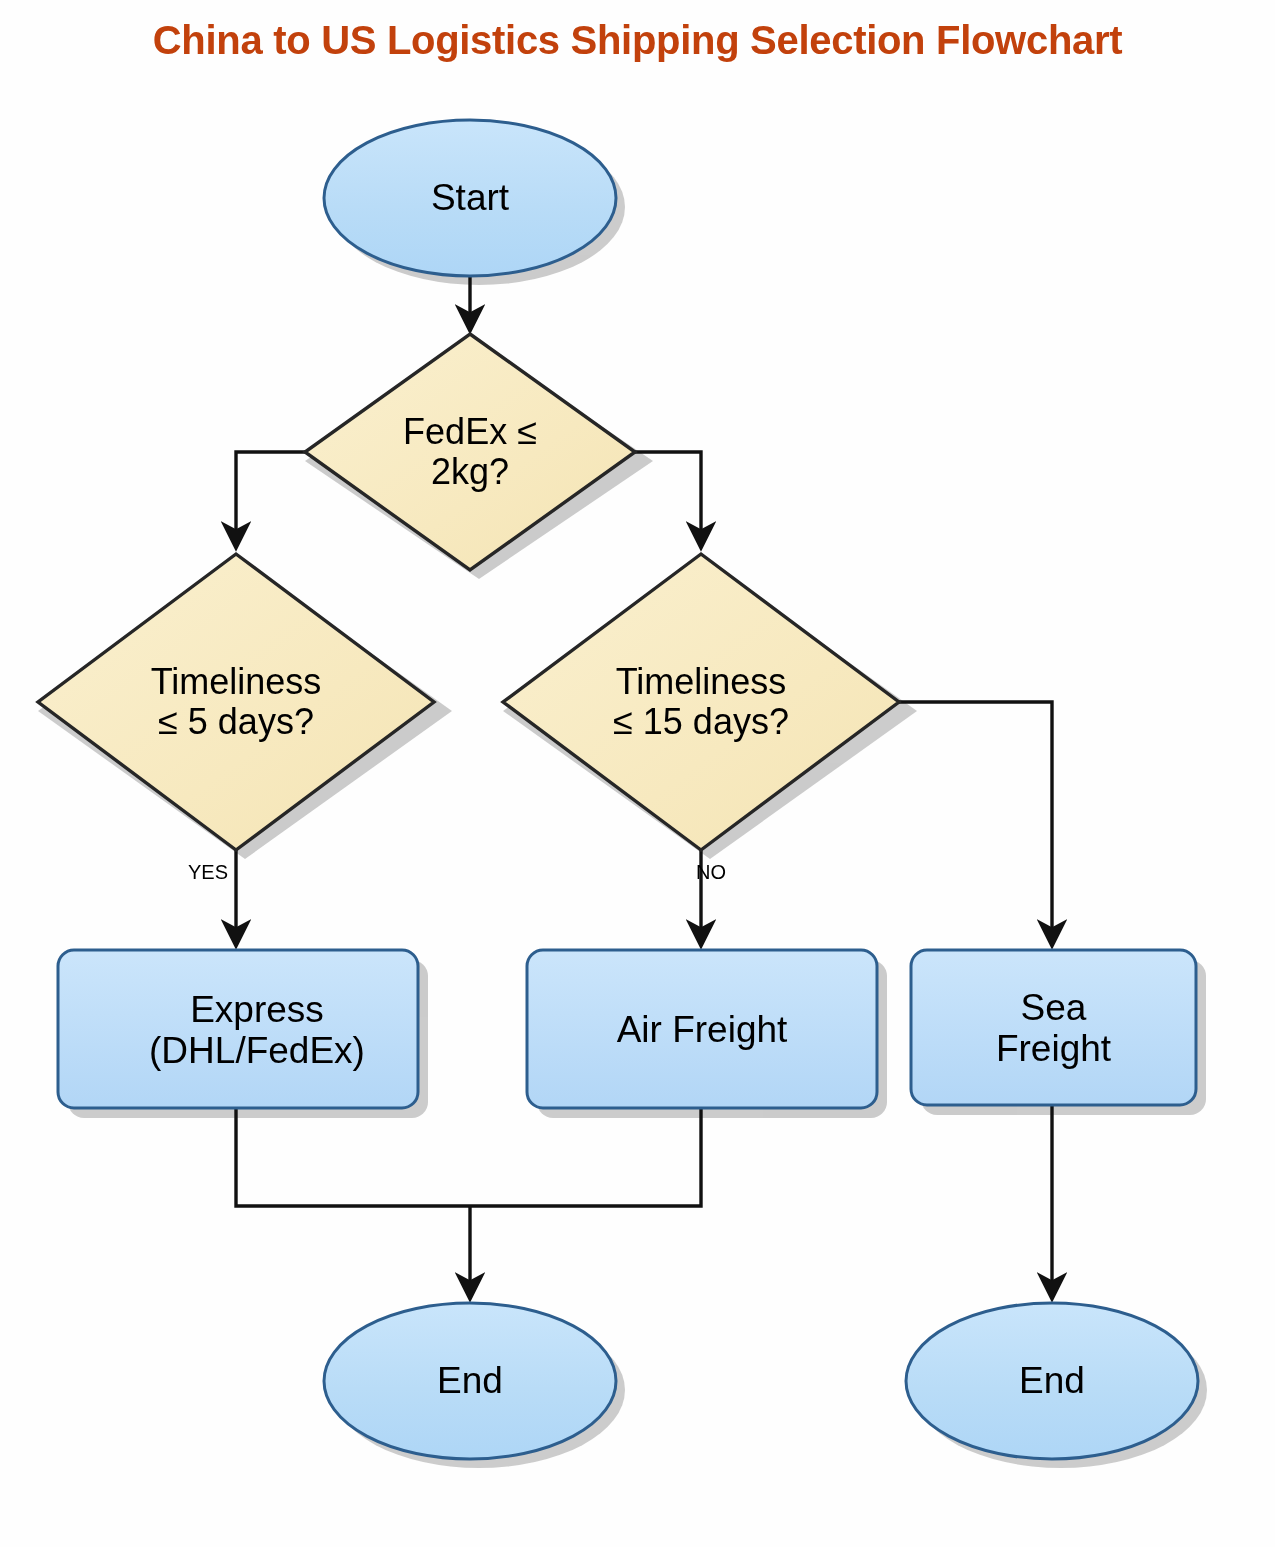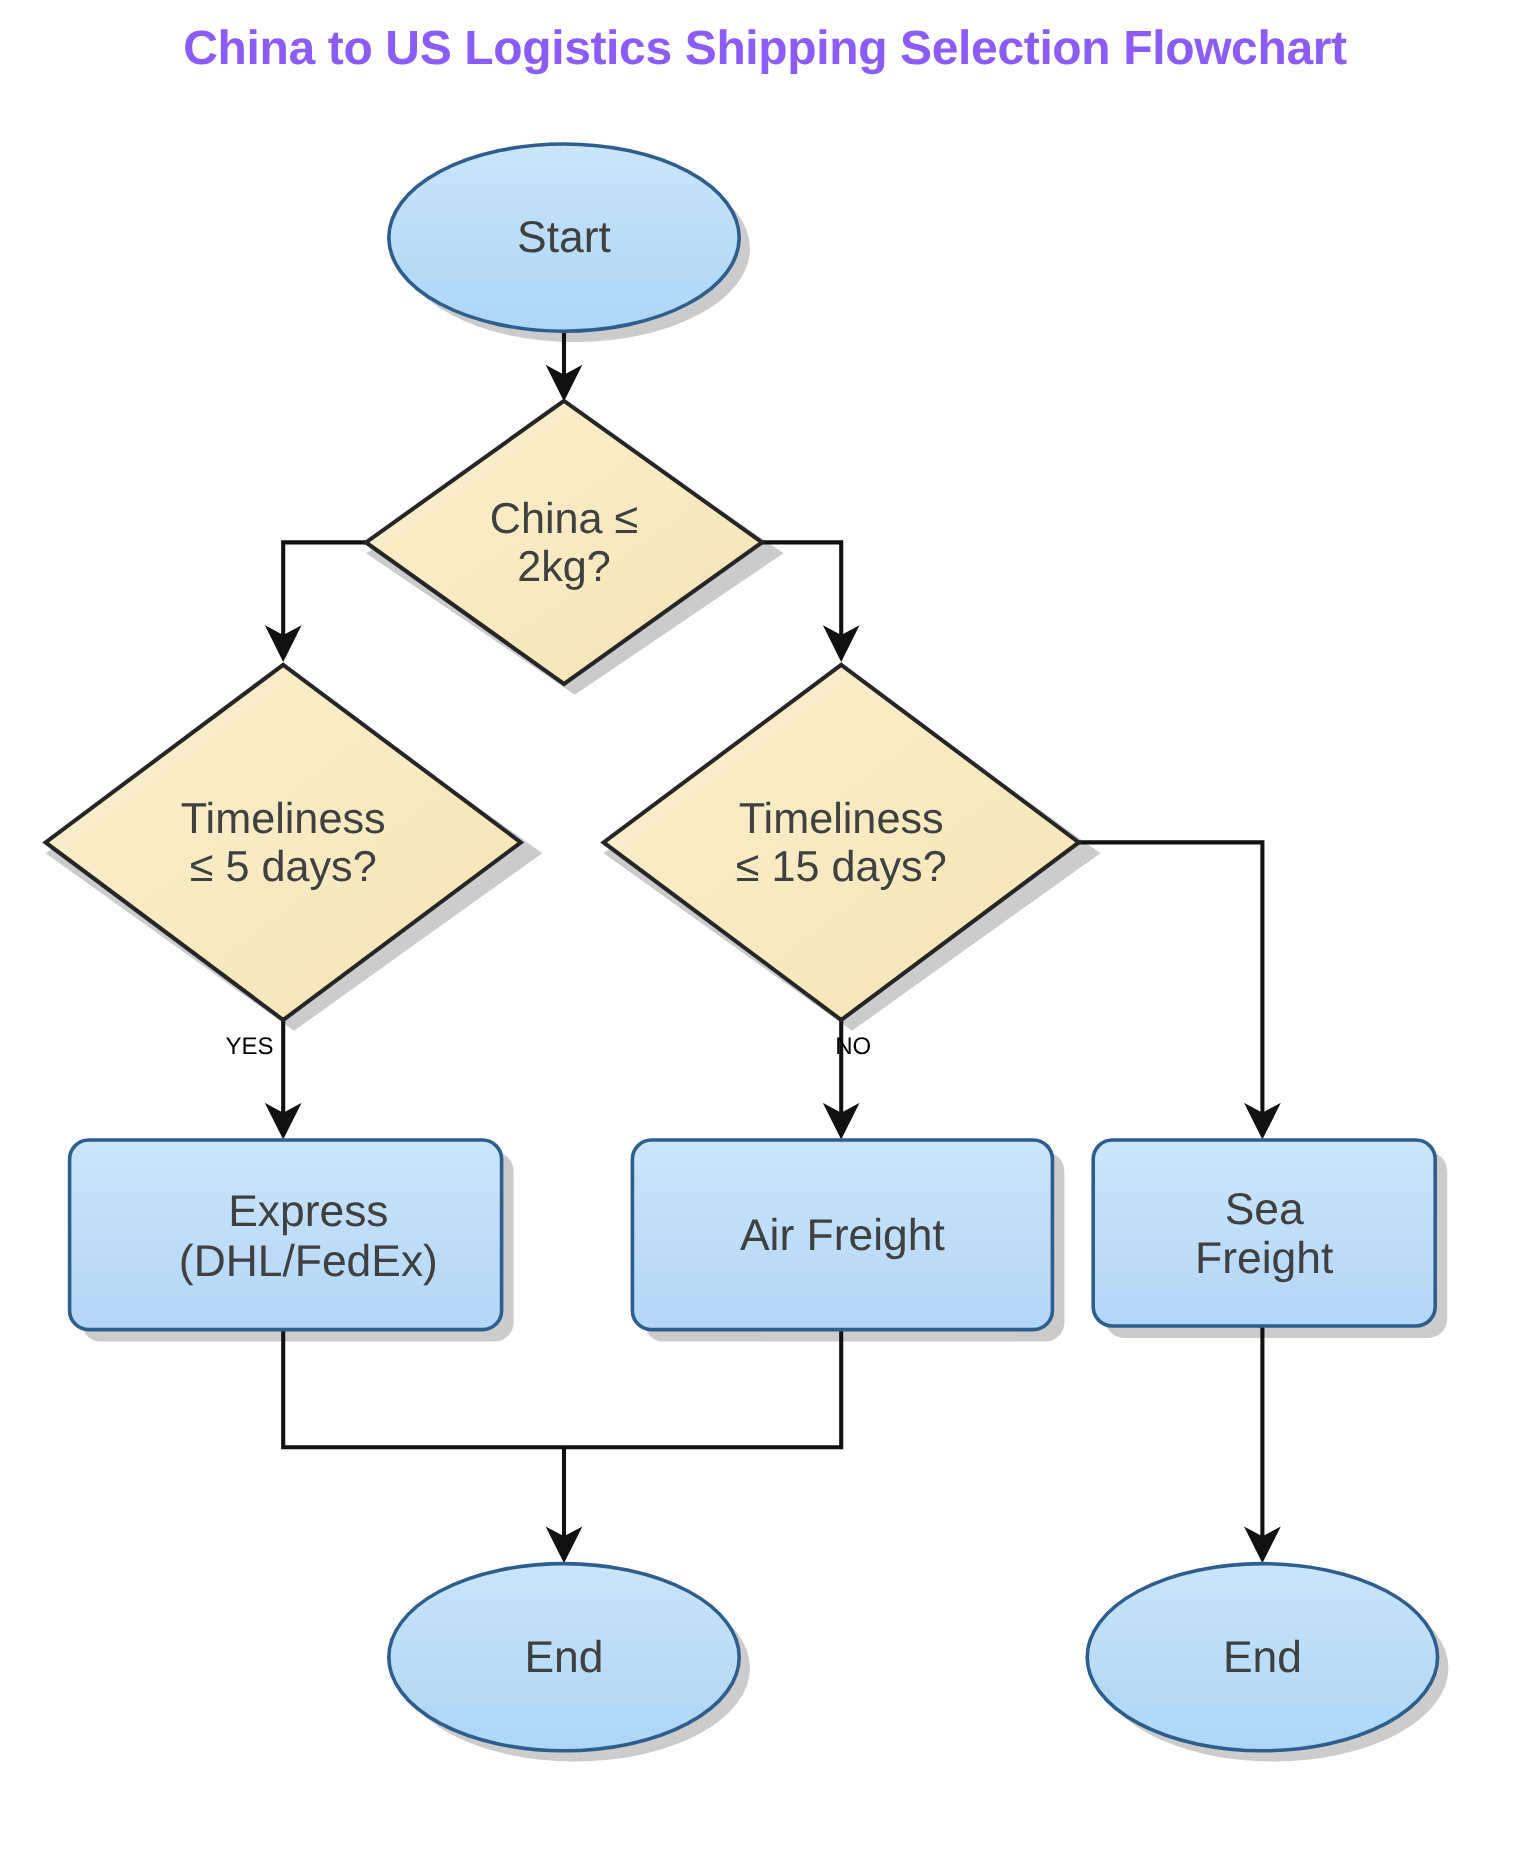--- a/index.html
+++ b/index.html
@@ -18,36 +18,36 @@
     overflow: hidden;
   }
   #chart-title {
     position: absolute;
     top: 18px;
     left: 0;
     width: 1275px;
     text-align: center;
     font-size: 40px;
     font-weight: bold;
-    color: #8b5cf6;
+    color: #c2410c;
     letter-spacing: -0.3px;
     font-family: "Liberation Sans", sans-serif;
   }
   #flow-svg {
     position: absolute;
     top: 0;
     left: 0;
   }
   .node-label {
     position: absolute;
     display: flex;
     align-items: center;
     justify-content: center;
     text-align: center;
-    color: #404040;
+    color: #000000;
     font-family: "Liberation Sans", sans-serif;
     pointer-events: none;
     line-height: 1.12;
     white-space: pre-line;
   }
   .lbl-terminator { font-size: 37px; }
   .lbl-decision   { font-size: 36px; }
   .lbl-process    { font-size: 37px; }
   .edge-label {
     position: absolute;
@@ -139,21 +139,21 @@
       <rect x="911" y="950" width="285" height="155" rx="16" fill="url(#gradProc)" stroke="#2d5e8e" stroke-width="3"></rect>
 
       <ellipse cx="470" cy="1381" rx="146" ry="78" fill="url(#gradTerm)" stroke="#2d5e8e" stroke-width="3"></ellipse>
 
       <ellipse cx="1052" cy="1381" rx="146" ry="78" fill="url(#gradTerm)" stroke="#2d5e8e" stroke-width="3"></ellipse>
     </g>
   </svg>
 
   <div class="node-label lbl-terminator" style="left:324px; top:160px; width:292px; height:76px;">Start</div>
 
-  <div class="node-label lbl-decision" style="left:330px; top:398px; width:280px; height:108px;">China ≤
+  <div class="node-label lbl-decision" style="left:330px; top:398px; width:280px; height:108px;">FedEx ≤
 2kg?</div>
 
   <div class="node-label lbl-decision" style="left:66px; top:644px; width:340px; height:116px;">Timeliness
 ≤ 5 days?</div>
 
   <div class="node-label lbl-decision" style="left:531px; top:644px; width:340px; height:116px;">Timeliness
 ≤ 15 days?</div>
 
   <div class="node-label lbl-process" style="left:58px; top:978px; width:360px; height:104px;padding-left:19px;">Express
 (DHL/FedEx)</div>

